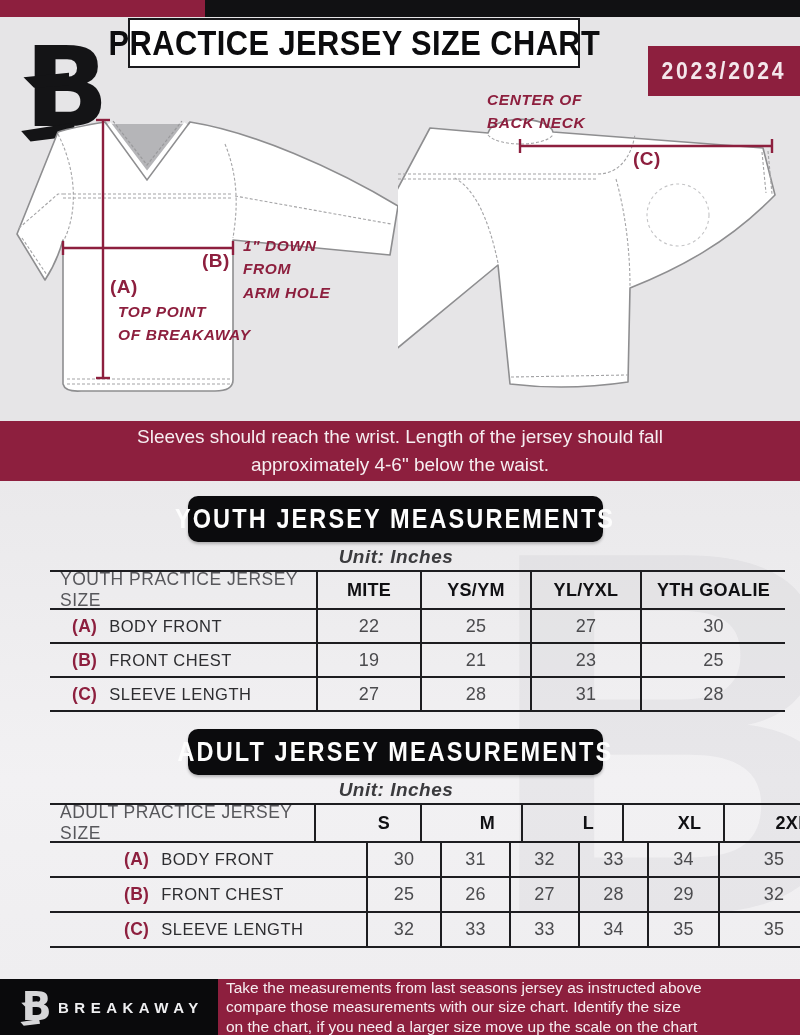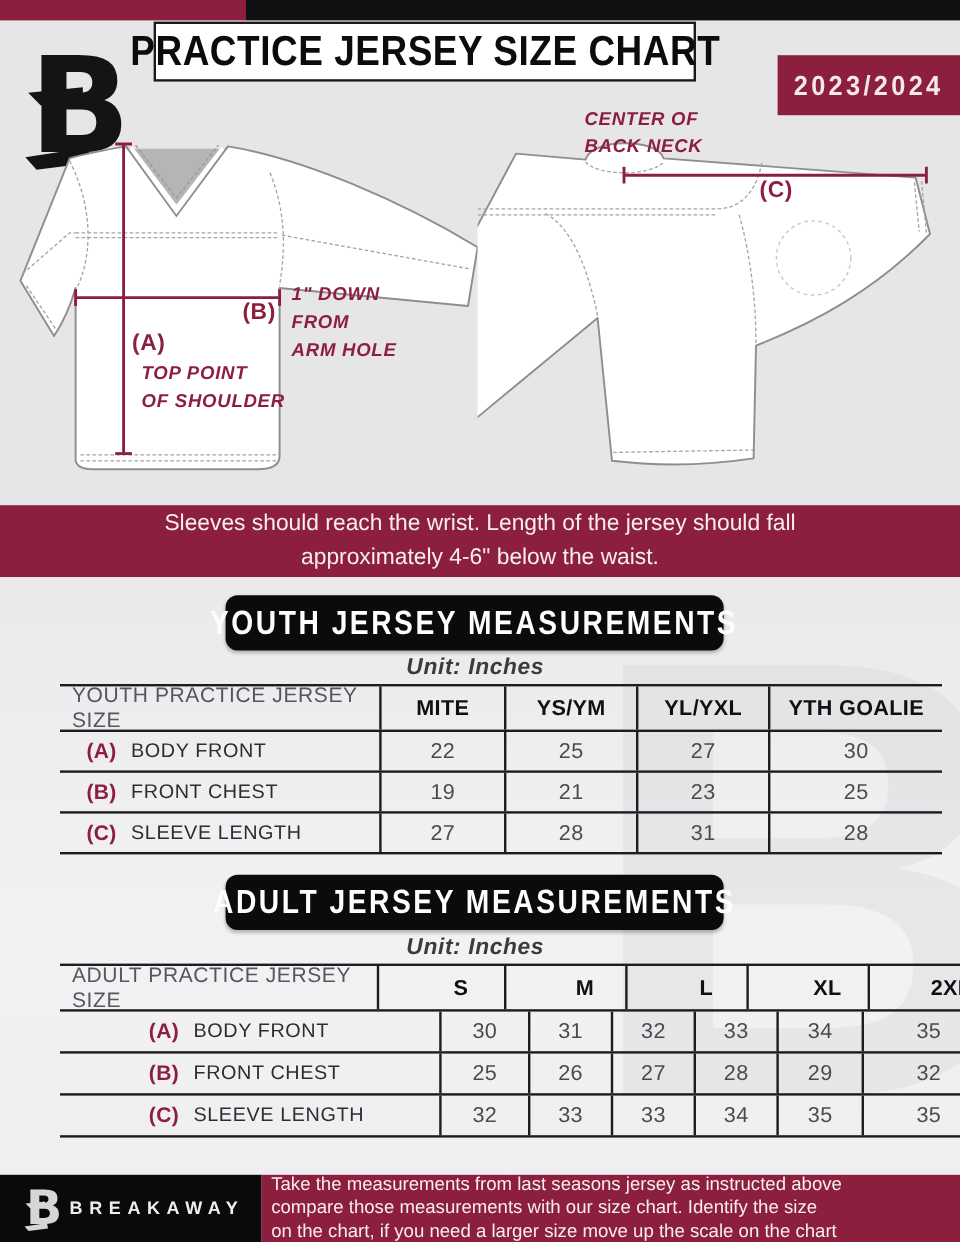--- a/index.html
+++ b/index.html
@@ -174,21 +174,21 @@
 
     <g stroke="#8d1f3e" stroke-width="2.4">
       <line x1="122" y1="61" x2="374" y2="61"></line>
       <line x1="122" y1="54" x2="122" y2="68"></line>
       <line x1="374" y1="54" x2="374" y2="68"></line>
     </g>
   </svg>
 
   <div class="anno marker" style="left:110px; top:276px;">(A)</div>
   <div class="anno note" style="left:118px; top:300px;">TOP POINT
-OF SHOULDER</div>
+OF BREAKAWAY</div>
   <div class="anno marker" style="left:202px; top:250px;">(B)</div>
   <div class="anno note" style="left:243px; top:234px;">1" DOWN
 FROM
 ARM HOLE</div>
   <div class="anno note" style="left:487px; top:88px;">CENTER OF
 BACK NECK</div>
   <div class="anno marker" style="left:633px; top:148px;">(C)</div>
 
   <div class="banner">
     <p class="t">Sleeves should reach the wrist. Length of the jersey should fall

